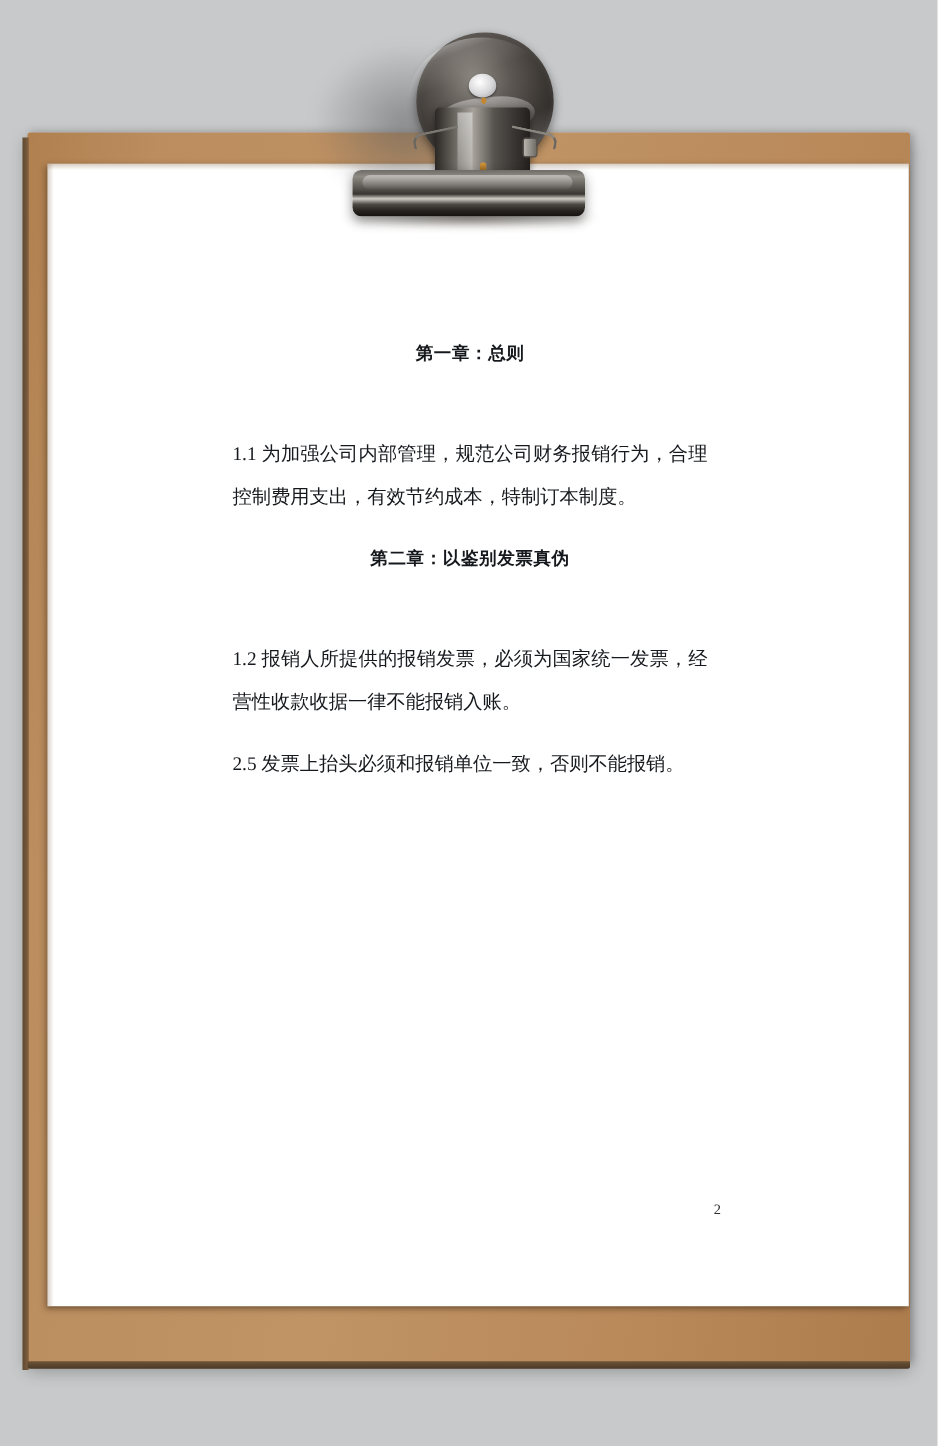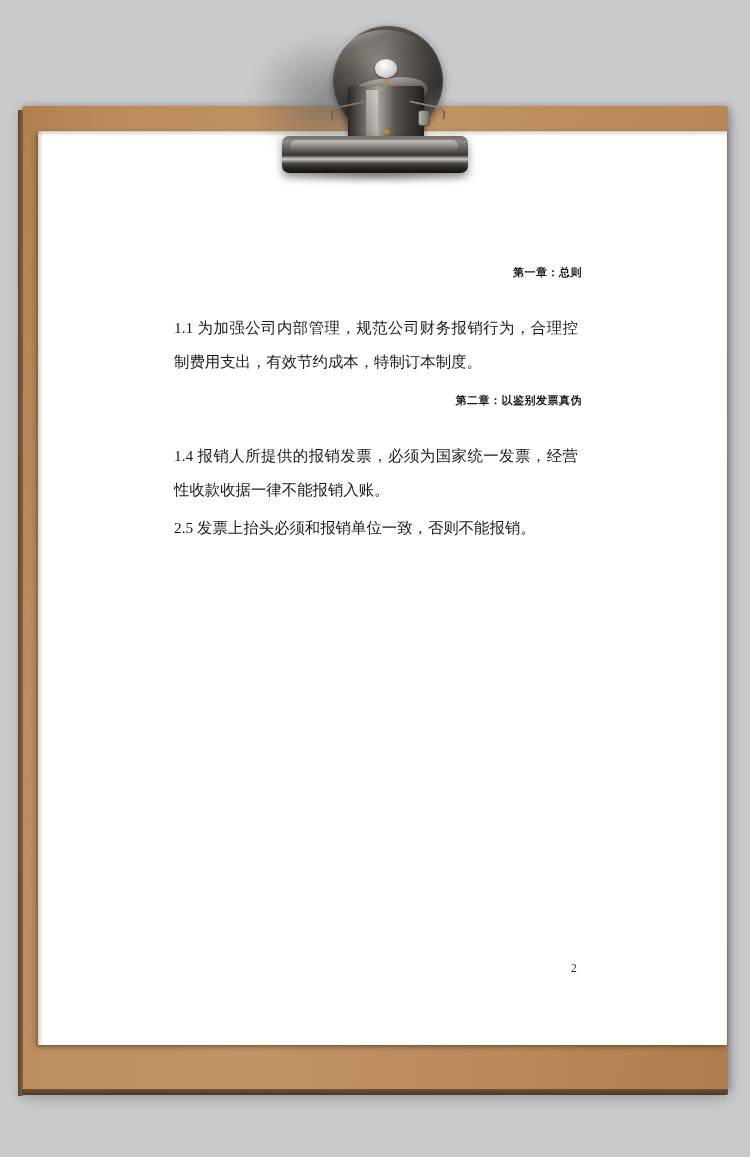--- a/index.html
+++ b/index.html
@@ -127,28 +127,28 @@
   
   .doc{
     position:absolute;left:170px;top:255px;width:412px;
     color:#15181c;
     font-size:15.4px;
     line-height:34px;
     text-align:justify;
     text-justify:inter-ideograph;
   }
   .heading{
-    text-align:right;
+    text-align:center;
     font-weight:700;
-    font-size:11px;
+    font-size:14px;
     letter-spacing:.5px;
-    margin:0;
+    margin:12px;
     line-height:34px;
   }
-  .para{margin:4px;}
+  .para{margin:16px;}
   .spacer-sm{height:18px;}
   .pagenum{
     position:absolute;left:571px;top:962px;
     font-size:11.5px;color:#2b2b2b;
     font-family:"Liberation Serif","DejaVu Serif",serif;
   }
 </style>
 </head>
 <body>
 
@@ -181,19 +181,19 @@
     <div class="clip-bar"></div>
     <div class="clip-bar-gloss"></div>
   </div>
 
   <div class="doc">
     <div class="heading">第一章：总则</div>
     <div class="spacer-sm"></div>
     <p class="para">1.1 为加强公司内部管理，规范公司财务报销行为，合理控制费用支出，有效节约成本，特制订本制度。</p>
     <div class="heading">第二章：以鉴别发票真伪</div>
     <div class="spacer-sm"></div>
-    <p class="para">1.4 报销人所提供的报销发票，必须为国家统一发票，经营性收款收据一律不能报销入账。</p>
+    <p class="para">1.2 报销人所提供的报销发票，必须为国家统一发票，经营性收款收据一律不能报销入账。</p>
     <p class="para">2.5 发票上抬头必须和报销单位一致，否则不能报销。</p>
   </div>
 
   <div class="pagenum">2</div>
 
 </div>
 
 </body></html>

